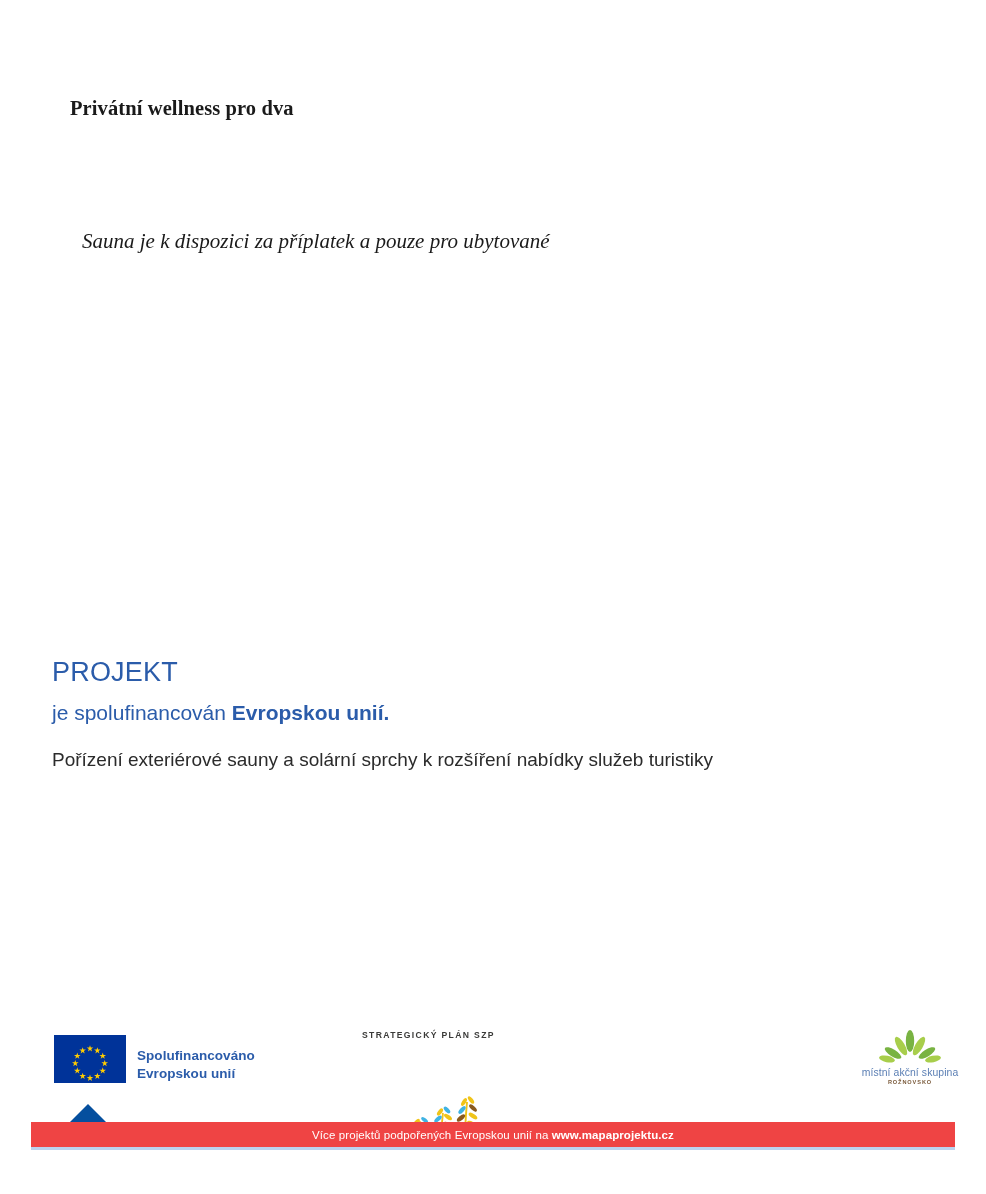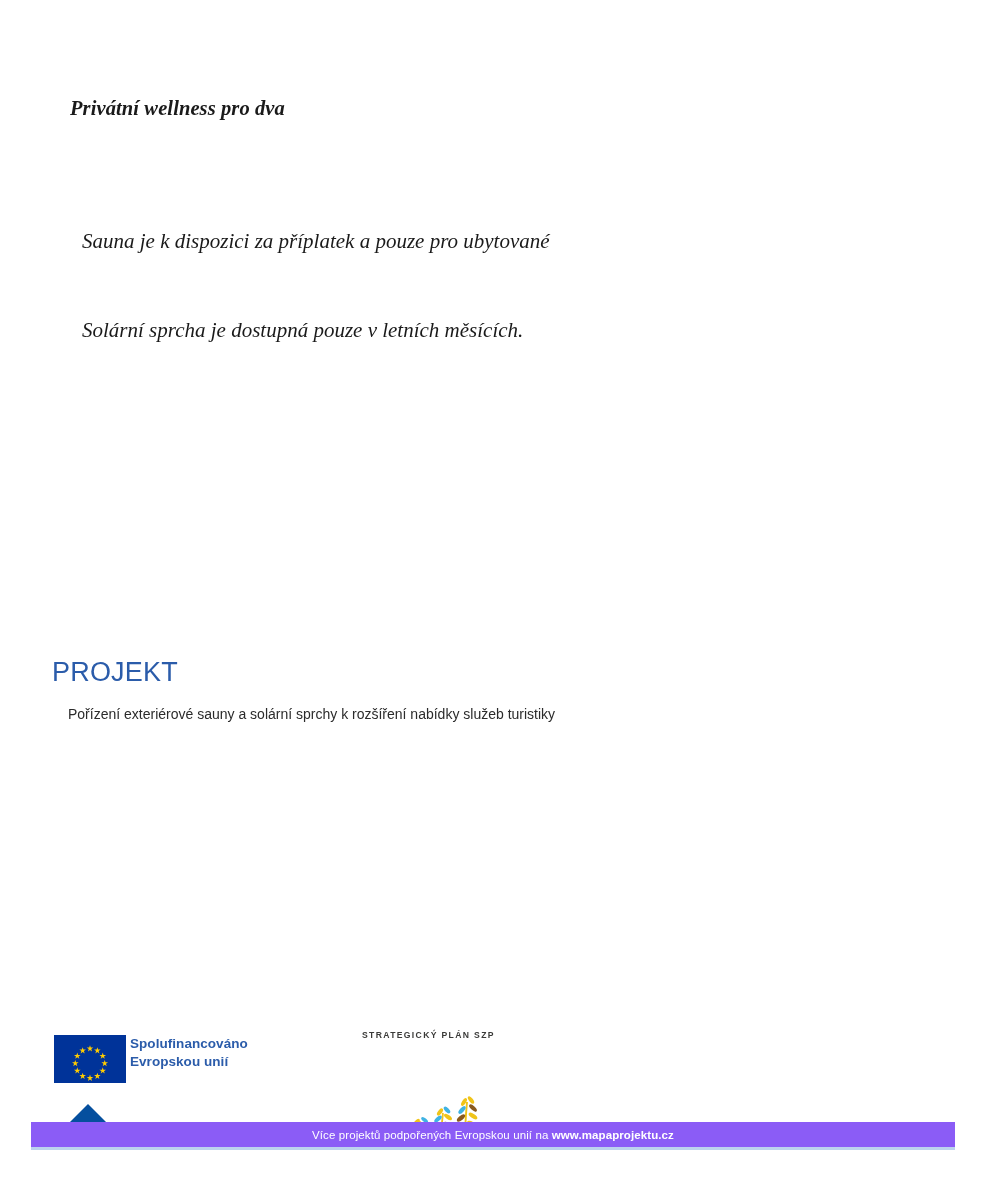--- a/index.html
+++ b/index.html
@@ -23,21 +23,20 @@
     width: 880px;
     font-family: "Liberation Serif", serif;
     color: #1a1a1a;
   }
   .lead-title {
     font-size: 20.5px;
     font-weight: bold;
     line-height: 1.2;
     letter-spacing: 0.1px;
     margin: 0 0 48px 0;
-    font-style: italic;
   }
   .para {
     font-size: 22px;
     line-height: 1.47;
     margin: 0;
     white-space: pre-line;
   }
   .italic-line {
     font-size: 21px;
     font-style: italic;
@@ -71,43 +70,43 @@
   }
   .projekt-funded {
     font-size: 21px;
     font-weight: 400;
     color: #2b5caa;
     line-height: 1.25;
     margin: 0 0 22px 0;
   }
   .projekt-funded b { font-weight: bold; }
   .projekt-desc {
-    font-size: 14px;
+    font-size: 19px;
     color: #2b2b2b;
     line-height: 1.3;
-    margin: 16px;
+    margin: 0;
   }
 
   
   .logo-row {
     position: absolute;
     left: 0;
     top: 1026px;
     width: 986px;
     height: 70px;
   }
 
   
   .eu-logo {
     position: absolute;
     left: 54px;
     top: 9px;
     display: flex;
-    align-items: flex-start;
-    gap: 4px;
+    align-items: flex-end;
+    gap: 11px;
   }
   .eu-flag {
     width: 72px;
     height: 48px;
     background: #003399;
     position: relative;
     flex: 0 0 auto;
   }
   .eu-flag svg { display: block; }
   .eu-caption {
@@ -181,21 +180,21 @@
     border-left: 18px solid transparent;
     border-right: 18px solid transparent;
     border-bottom: 18px solid #054f9e;
   }
   .bar {
     position: absolute;
     left: 0;
     top: 18px;
     width: 924px;
     height: 25px;
-    background: #8b5cf6;
+    background: #ef4444;
     display: flex;
     align-items: center;
     justify-content: center;
   }
   .bar-text {
     font-size: 11.5px;
     color: #ffffff;
     letter-spacing: 0.1px;
     white-space: nowrap;
   }
@@ -215,27 +214,29 @@
 <div class="doc-body">
   <h1 class="lead-title">Privátní wellness pro dva</h1>
 
 
   <div class="gap-1"></div>
 
   <p class="italic-line">Sauna je k dispozici za příplatek a pouze pro ubytované</p>
 
   <div class="gap-2"></div>
 
-  <p class="italic-line">Solární sprcha je dostupná pouze v letních měsících.</p>
 </div>
 
 <div class="project-block">
   <div class="projekt-kicker">PROJEKT</div>
 
 
+  <div class="projekt-funded">
+    <span>je spolufinancován </span><b>Evropskou unií.</b>
+  </div>
 
   <div class="projekt-desc">Pořízení exteriérové sauny a solární sprchy k rozšíření nabídky služeb turistiky</div>
 </div>
 
 <div class="logo-row">
 
   <div class="eu-logo">
     <div class="eu-flag">
       <svg width="72" height="48" viewBox="0 0 72 48">
         <g fill="#ffcc00">
@@ -301,20 +302,35 @@
         <ellipse cx="84" cy="27" rx="5" ry="2.2" fill="#8a5a1e" transform="rotate(-40 84 27)"></ellipse>
         <ellipse cx="96" cy="25" rx="5" ry="2.2" fill="#f0c419" transform="rotate(34 96 25)"></ellipse>
         <ellipse cx="85" cy="19" rx="4.8" ry="2.1" fill="#3fb3e3" transform="rotate(-48 85 19)"></ellipse>
         <ellipse cx="96" cy="17" rx="4.8" ry="2.1" fill="#8a5a1e" transform="rotate(42 96 17)"></ellipse>
         <ellipse cx="87" cy="11" rx="4.4" ry="2" fill="#f0c419" transform="rotate(-58 87 11)"></ellipse>
         <ellipse cx="94" cy="9" rx="4.4" ry="2" fill="#f0c419" transform="rotate(52 94 9)"></ellipse>
       </g>
     </svg>
   </div>
 
+  <div class="mas-logo">
+    <svg class="mas-art" width="62" height="36" viewBox="0 0 62 36">
+      <g>
+        <ellipse cx="31" cy="11" rx="4.2" ry="11" fill="#79b342"></ellipse>
+        <ellipse cx="22" cy="16" rx="3.8" ry="10.5" fill="#a8ce4b" transform="rotate(-30 22 16)"></ellipse>
+        <ellipse cx="40" cy="16" rx="3.8" ry="10.5" fill="#a8ce4b" transform="rotate(30 40 16)"></ellipse>
+        <ellipse cx="14" cy="23" rx="3.5" ry="9.5" fill="#79b342" transform="rotate(-58 14 23)"></ellipse>
+        <ellipse cx="48" cy="23" rx="3.5" ry="9.5" fill="#79b342" transform="rotate(58 48 23)"></ellipse>
+        <ellipse cx="8" cy="29" rx="3.2" ry="8" fill="#a8ce4b" transform="rotate(-78 8 29)"></ellipse>
+        <ellipse cx="54" cy="29" rx="3.2" ry="8" fill="#a8ce4b" transform="rotate(78 54 29)"></ellipse>
+      </g>
+    </svg>
+    <div class="mas-name">místní akční skupina</div>
+    <div class="mas-sub">ROŽNOVSKO</div>
+  </div>
 </div>
 
 <div class="bottom-bar-wrap">
   <div class="bar-notch"></div>
   <div class="bar">
     <div class="bar-text">
       <span>Více projektů podpořených Evropskou unií na </span><b>www.mapaprojektu.cz</b>
     </div>
   </div>
   <div class="bar-underline"></div>

